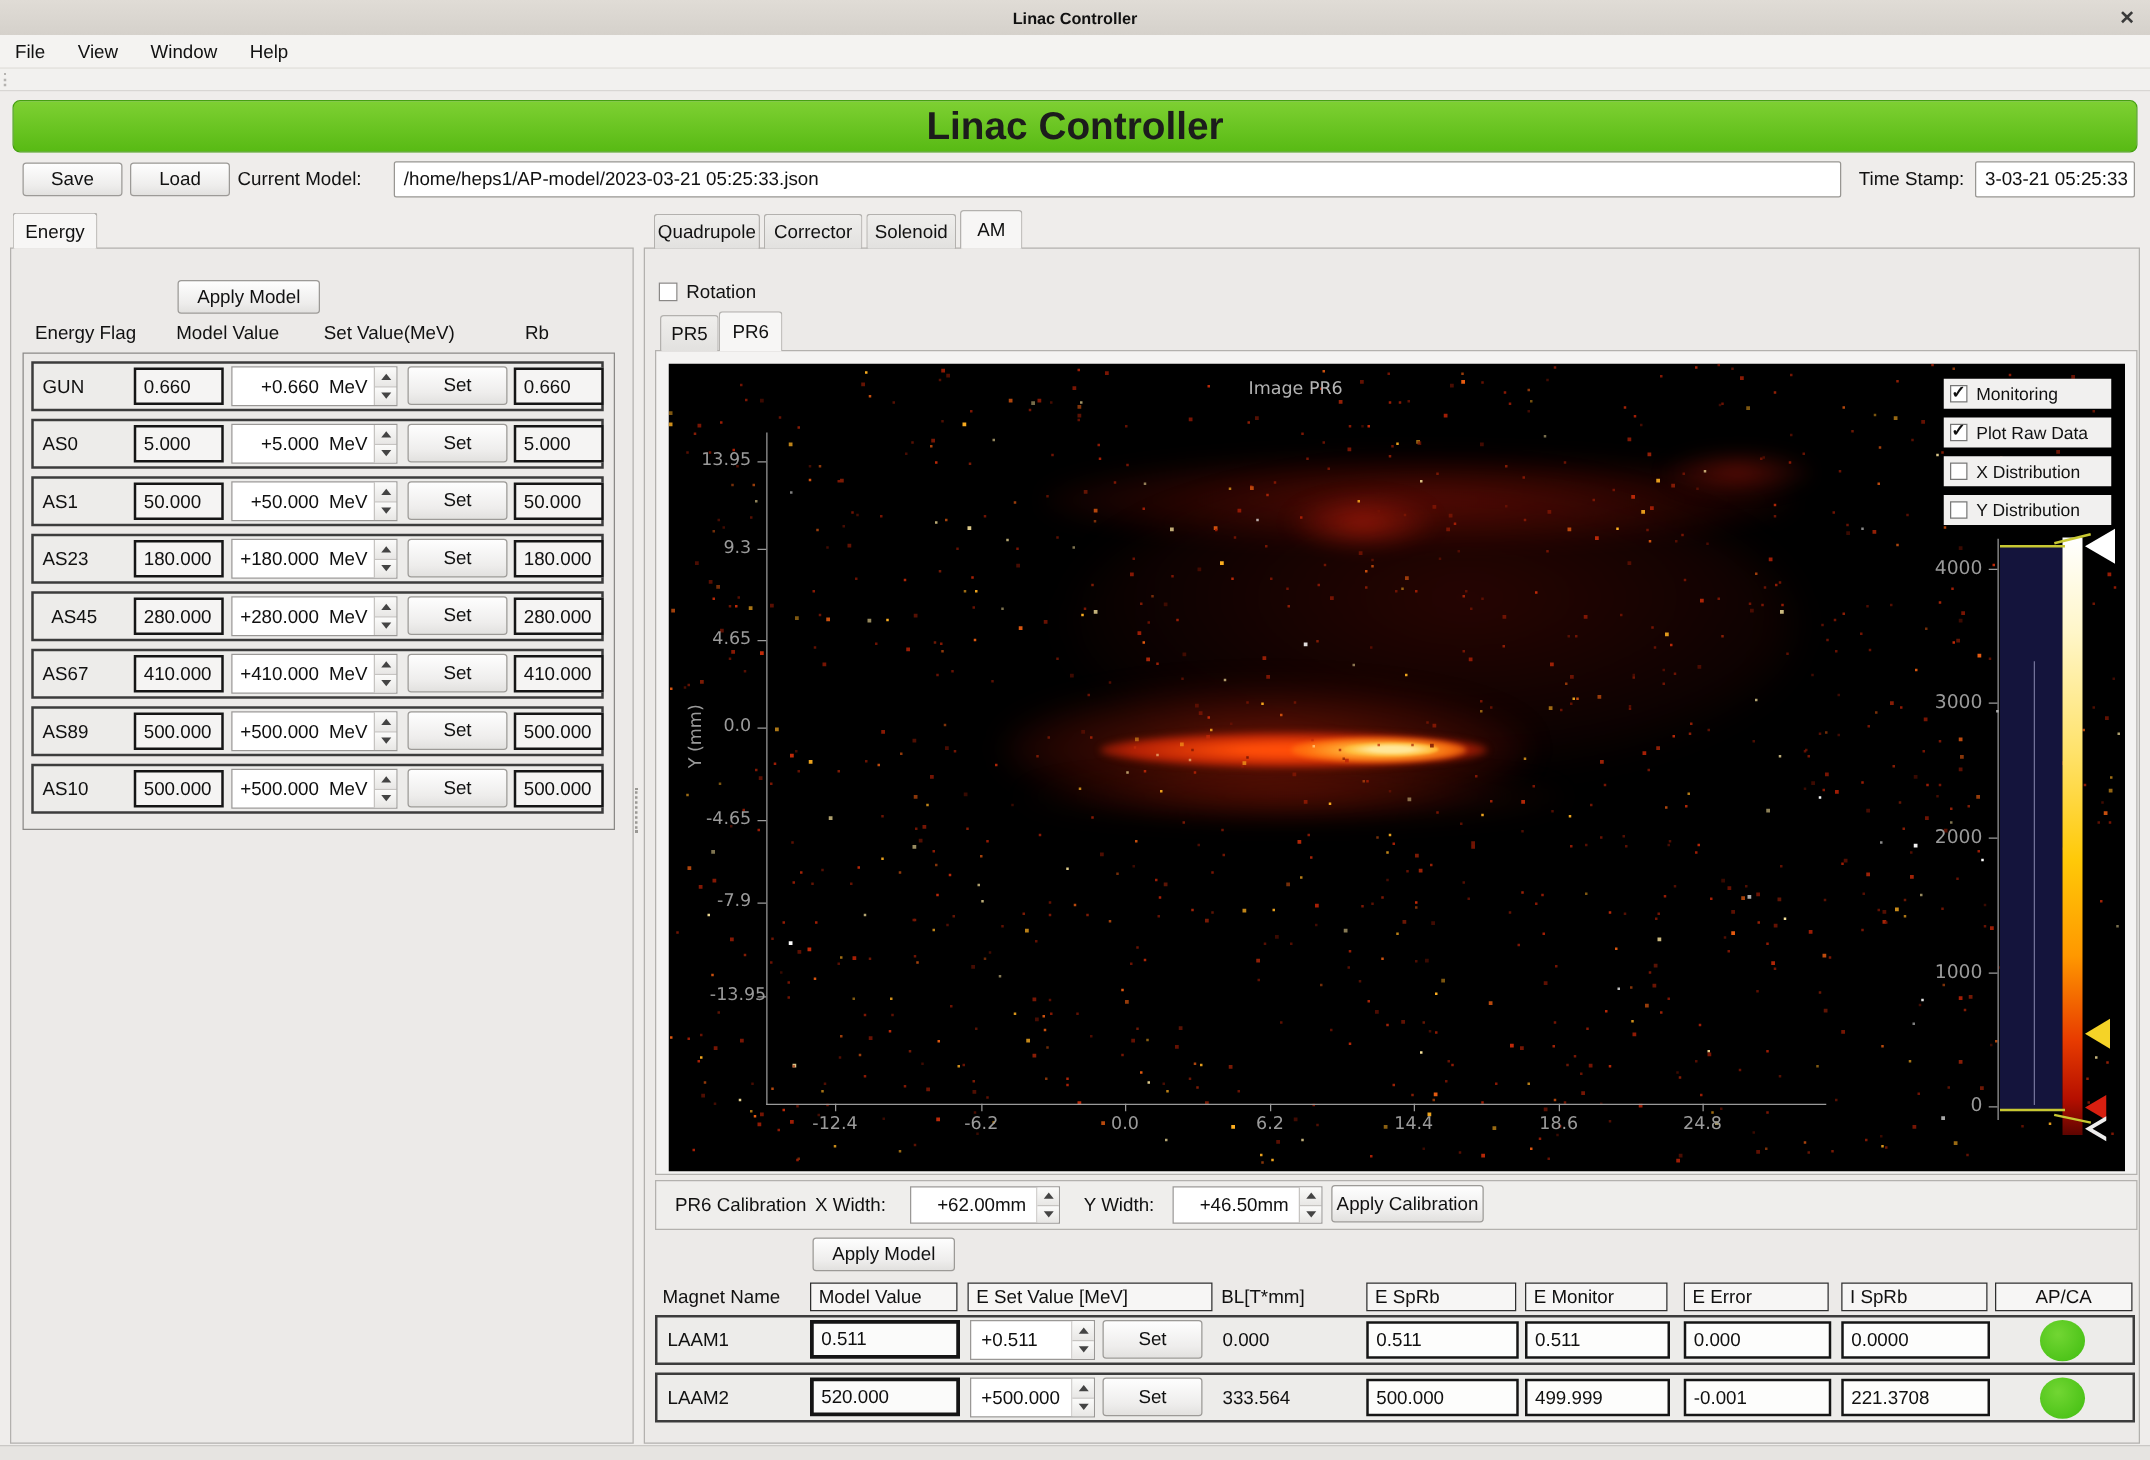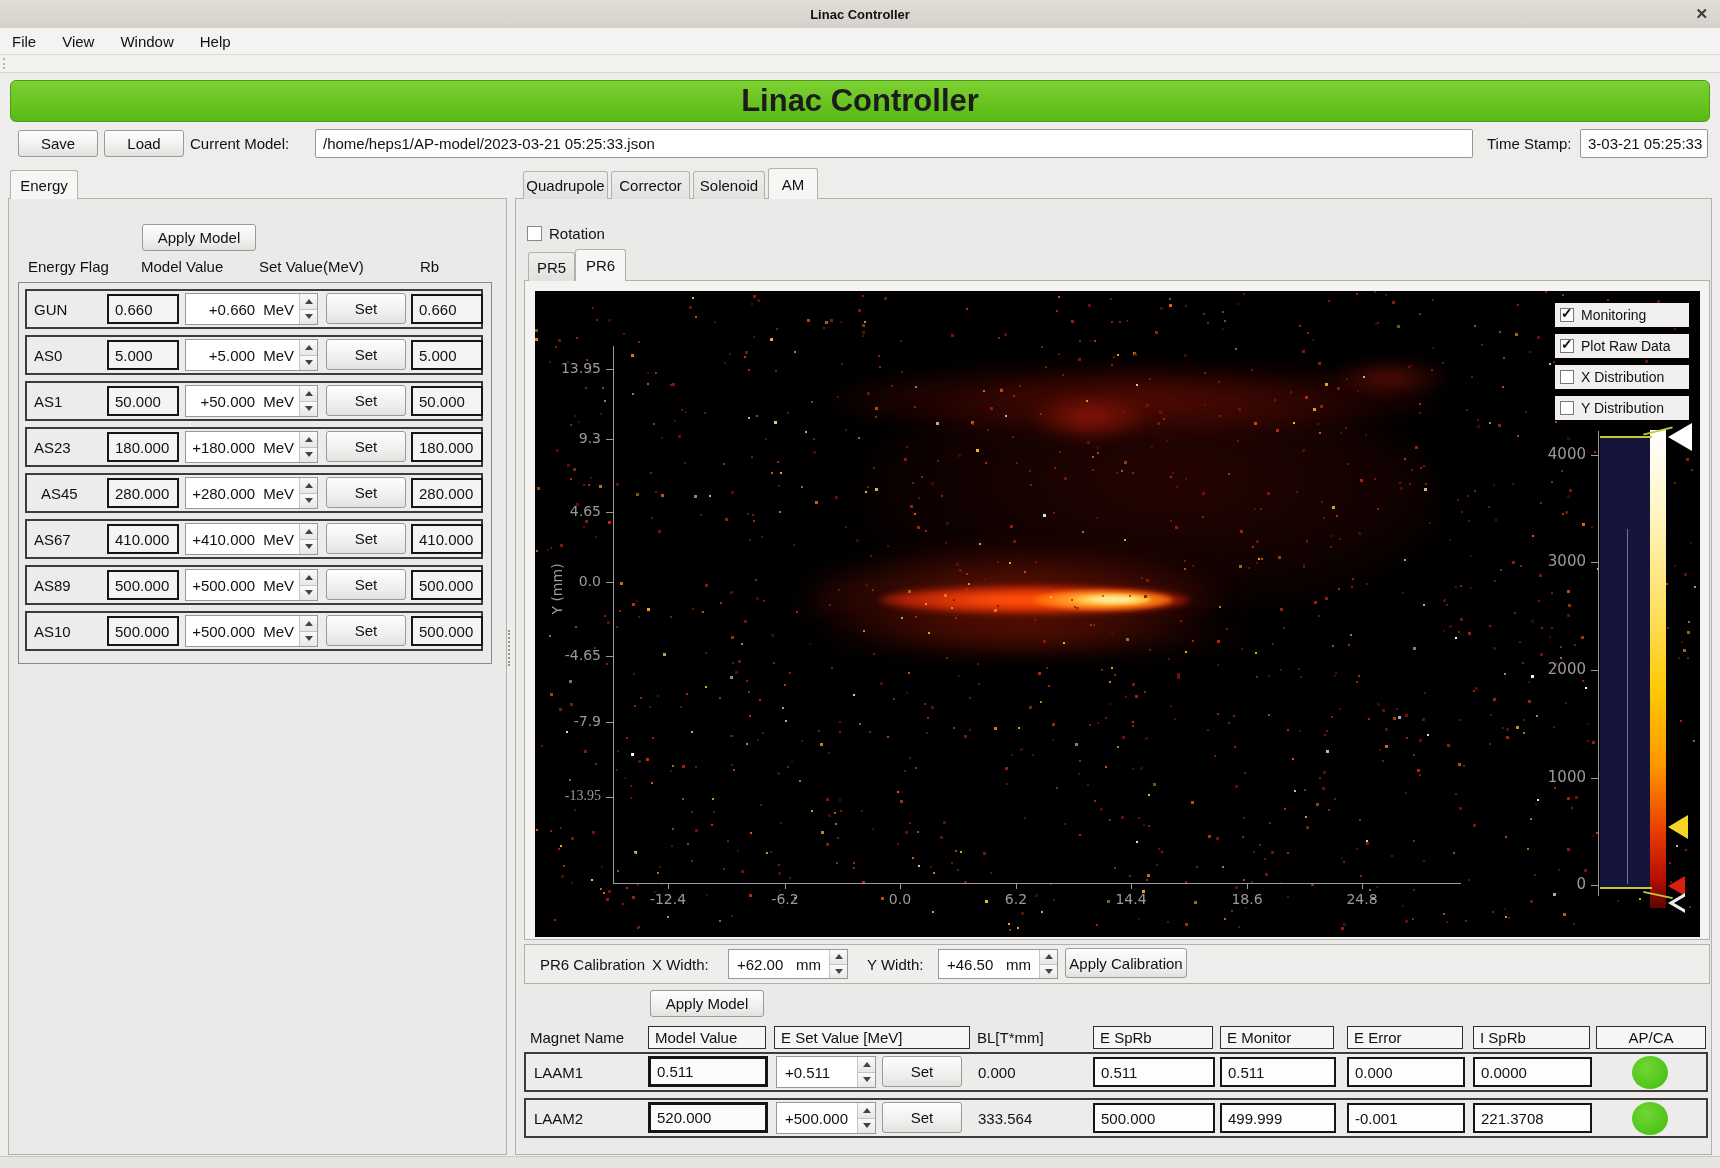--- a/index.html
+++ b/index.html
@@ -34,21 +34,21 @@
   .grprow{position:absolute;border:2px solid #3c3c3c;box-sizing:border-box}
   .vbox{position:absolute;background:#f5f4f3;border:2px solid #151515;display:flex;align-items:center;
         padding-left:6px;font-size:15px;box-sizing:border-box;white-space:nowrap}
   .vbox.thick{border-width:3px;background:#fbfbfa}
   .vbox.white{background:#fdfdfc}
   .hdrbox{position:absolute;border:1px solid #2f2f2f;background:#f7f6f5;display:flex;align-items:center;
           padding-left:6px;font-size:15px;box-sizing:border-box;white-space:nowrap}
   .spin{position:absolute;background:#fff;border:1px solid #9a9896;box-sizing:border-box}
   .spin .txt{position:absolute;left:0;top:0;right:18px;bottom:0;display:flex;align-items:center;font-size:15px;white-space:nowrap}
   .spin .txt.right{justify-content:flex-end;padding-right:5px;gap:8px}
-  .spin .txt.split{justify-content:space-between;padding:0 8px}
+  .spin .txt.split{justify-content:flex-end;padding:0 8px}
   .spin .txt.left{padding-left:8px}
   .sp-arrows{position:absolute;right:0;top:0;bottom:0;width:17px;border-left:1px solid #c6c4c1;display:flex;flex-direction:column}
   .sp-a{flex:1;display:flex;align-items:center;justify-content:center;background:linear-gradient(#fbfbfa,#e8e7e5)}
   .sp-a + .sp-a{border-top:1px solid #c6c4c1}
   .tri-u{width:0;height:0;border-left:4px solid transparent;border-right:4px solid transparent;border-bottom:5px solid #444}
   .tri-d{width:0;height:0;border-left:4px solid transparent;border-right:4px solid transparent;border-top:5px solid #444}
   .cbx{position:absolute;width:15px;height:15px;background:#fff;border:1px solid #8a8886;box-sizing:border-box}
   .led{position:absolute;border-radius:50%;background:radial-gradient(circle at 40% 35%,#72d633,#45b90c 75%)}
   
   #plot{left:535px;top:291px;width:1165px;height:646px;background:#000;overflow:hidden;z-index:2}
@@ -1334,37 +1334,38 @@
       <div style="position: absolute; left: 741px; top: 138px; width: 2.6px; height: 2.6px; background: rgb(194, 42, 8); opacity: 0.945321;"></div>
       <div style="position: absolute; left: 310px; top: 138px; width: 1.6px; height: 1.6px; background: rgb(122, 21, 3); opacity: 0.743172;"></div>
       <div style="position: absolute; left: 1036px; top: 516px; width: 1.6px; height: 1.6px; background: rgb(194, 42, 8); opacity: 0.671042;"></div>
       <div style="position: absolute; left: 982px; top: 13px; width: 1.6px; height: 1.6px; background: rgb(194, 42, 8); opacity: 0.738748;"></div>
       <div style="position: absolute; left: 574px; top: 528px; width: 1.6px; height: 1.6px; background: rgb(194, 42, 8); opacity: 0.832181;"></div>
       <div style="position: absolute; left: 506px; top: 55px; width: 1.6px; height: 1.6px; background: rgb(168, 31, 5); opacity: 0.735325;"></div>
       <div style="position: absolute; left: 1048px; top: 50px; width: 1.6px; height: 1.6px; background: rgb(232, 92, 16); opacity: 0.759437;"></div>
       <div style="position: absolute; left: 850px; top: 437px; width: 2.6px; height: 2.6px; background: rgb(122, 21, 3); opacity: 0.754634;"></div>
     </div>
 
+  <div class="pt" style="left:78px;top:12px;width:847px;text-align:center;z-index:3;color:#b3b3b3">Image PR6</div>
   <div class="ax" style="left:78px;top:55px;width:1px;height:538px;z-index:3"></div>
   <div class="ax" style="left:78px;top:592px;width:848px;height:1px;z-index:3"></div>
   <div class="abs" id="yticks" style="z-index:3">
       <div class="ax" style="left: 71px; top: 78px; width: 7px; height: 1px;"></div>
       <div class="pt" style="left: 0px; top: 69px; width: 66px; text-align: right;">13.95</div>
       <div class="ax" style="left: 71px; top: 148px; width: 7px; height: 1px;"></div>
       <div class="pt" style="left: 0px; top: 139px; width: 66px; text-align: right;">9.3</div>
       <div class="ax" style="left: 71px; top: 221px; width: 7px; height: 1px;"></div>
       <div class="pt" style="left: 0px; top: 212px; width: 66px; text-align: right;">4.65</div>
       <div class="ax" style="left: 71px; top: 291px; width: 7px; height: 1px;"></div>
       <div class="pt" style="left: 0px; top: 282px; width: 66px; text-align: right;">0.0</div>
       <div class="ax" style="left: 71px; top: 365px; width: 7px; height: 1px;"></div>
       <div class="pt" style="left: 0px; top: 356px; width: 66px; text-align: right;">-4.65</div>
       <div class="ax" style="left: 71px; top: 431px; width: 7px; height: 1px;"></div>
       <div class="pt" style="left: 0px; top: 422px; width: 66px; text-align: right;">-7.9</div>
       <div class="ax" style="left: 71px; top: 506px; width: 7px; height: 1px;"></div>
-      <div class="pt" style="left: 0px; top: 497px; width: 66px; text-align: right; font-family: Liberation Serif, serif;">-13.95</div>
+      <div class="pt" style="left: 12px; top: 497px; width: 66px; text-align: right;">-13.95</div>
     </div>
   <div class="abs" id="xticks" style="z-index:3">
       <div class="ax" style="left: 133px; top: 592px; width: 1px; height: 6px;"></div>
       <div class="pt" style="left: 93px; top: 600px; width: 80px; text-align: center;">-12.4</div>
       <div class="ax" style="left: 250px; top: 592px; width: 1px; height: 6px;"></div>
       <div class="pt" style="left: 210px; top: 600px; width: 80px; text-align: center;">-6.2</div>
       <div class="ax" style="left: 365px; top: 592px; width: 1px; height: 6px;"></div>
       <div class="pt" style="left: 325px; top: 600px; width: 80px; text-align: center;">0.0</div>
       <div class="ax" style="left: 481px; top: 592px; width: 1px; height: 6px;"></div>
       <div class="pt" style="left: 441px; top: 600px; width: 80px; text-align: center;">6.2</div>

